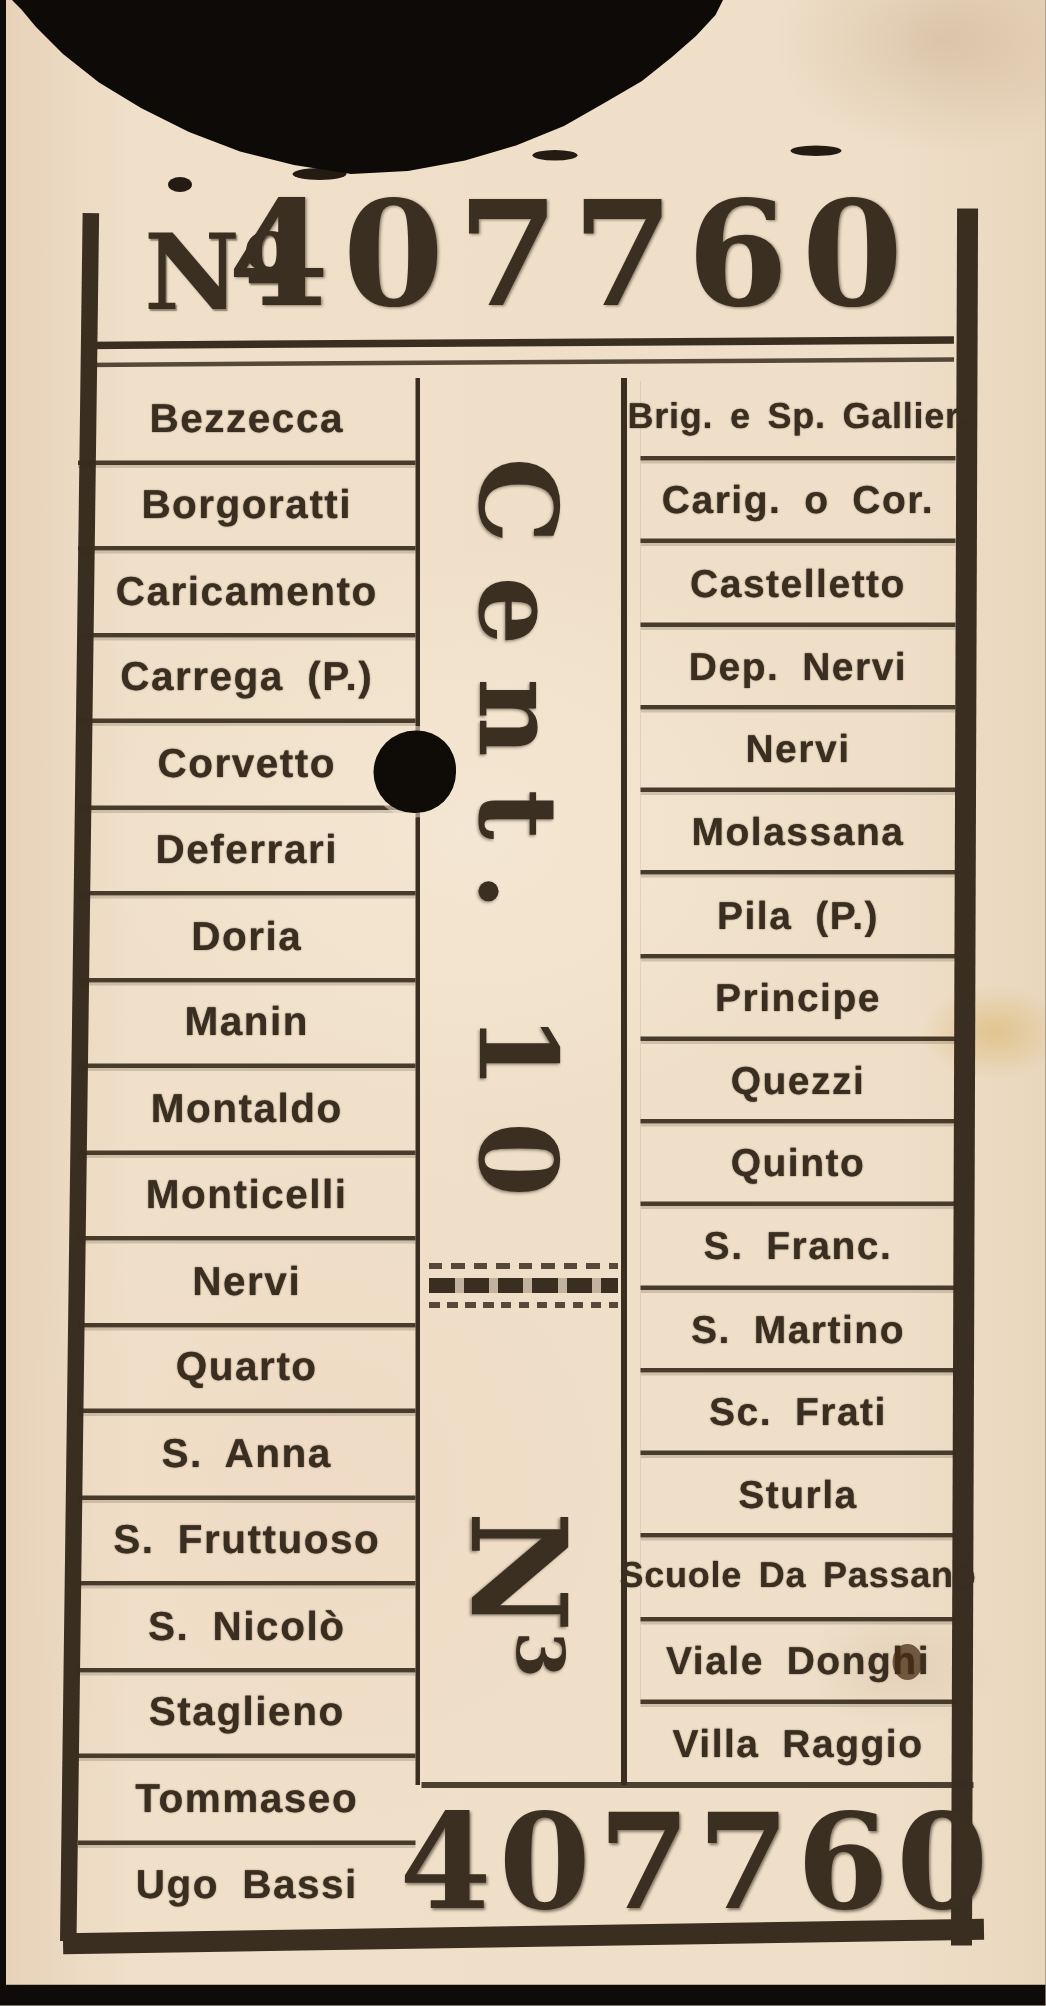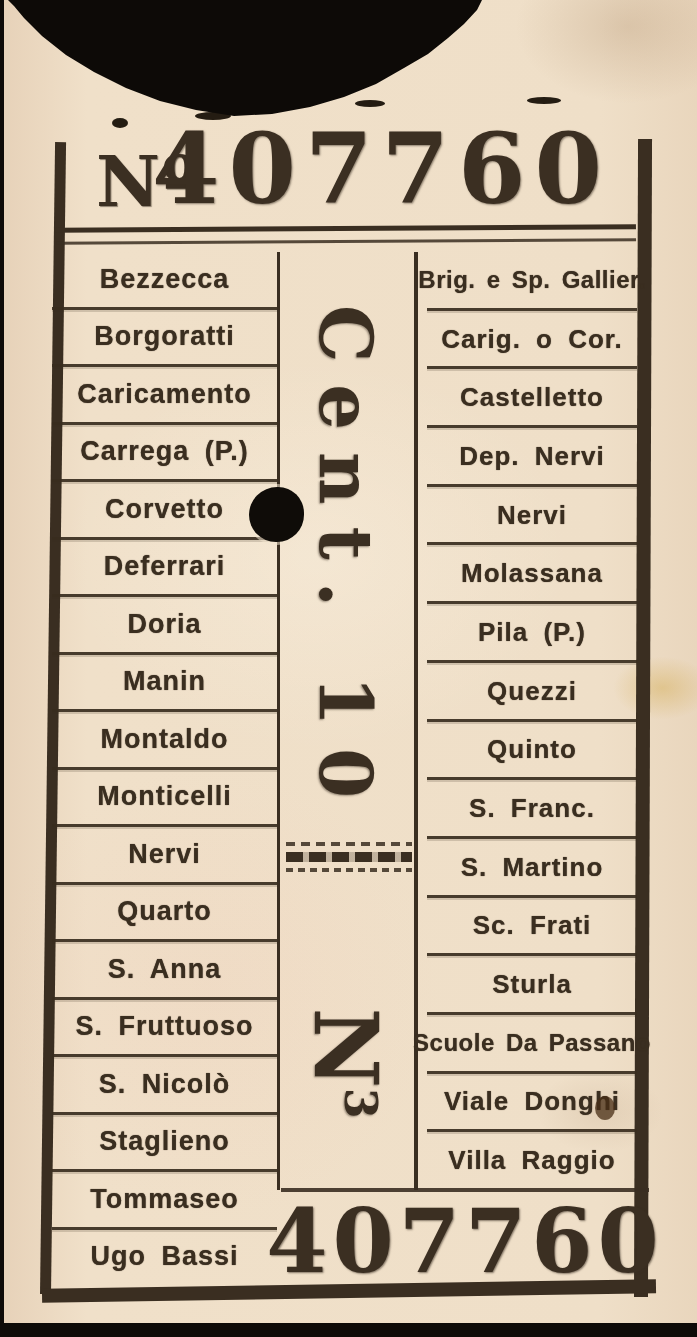--- a/index.html
+++ b/index.html
@@ -204,20 +204,23 @@
   <div class="row">
       <span>Nervi</span>
     </div>
   <div class="row">
       <span>Molassana</span>
     </div>
   <div class="row">
       <span>Pila (P.)</span>
     </div>
   <div class="row">
+      <span>Principe</span>
+    </div>
+  <div class="row">
       <span>Quezzi</span>
     </div>
   <div class="row">
       <span>Quinto</span>
     </div>
   <div class="row">
       <span>S. Franc.</span>
     </div>
   <div class="row">
       <span>S. Martino</span>

